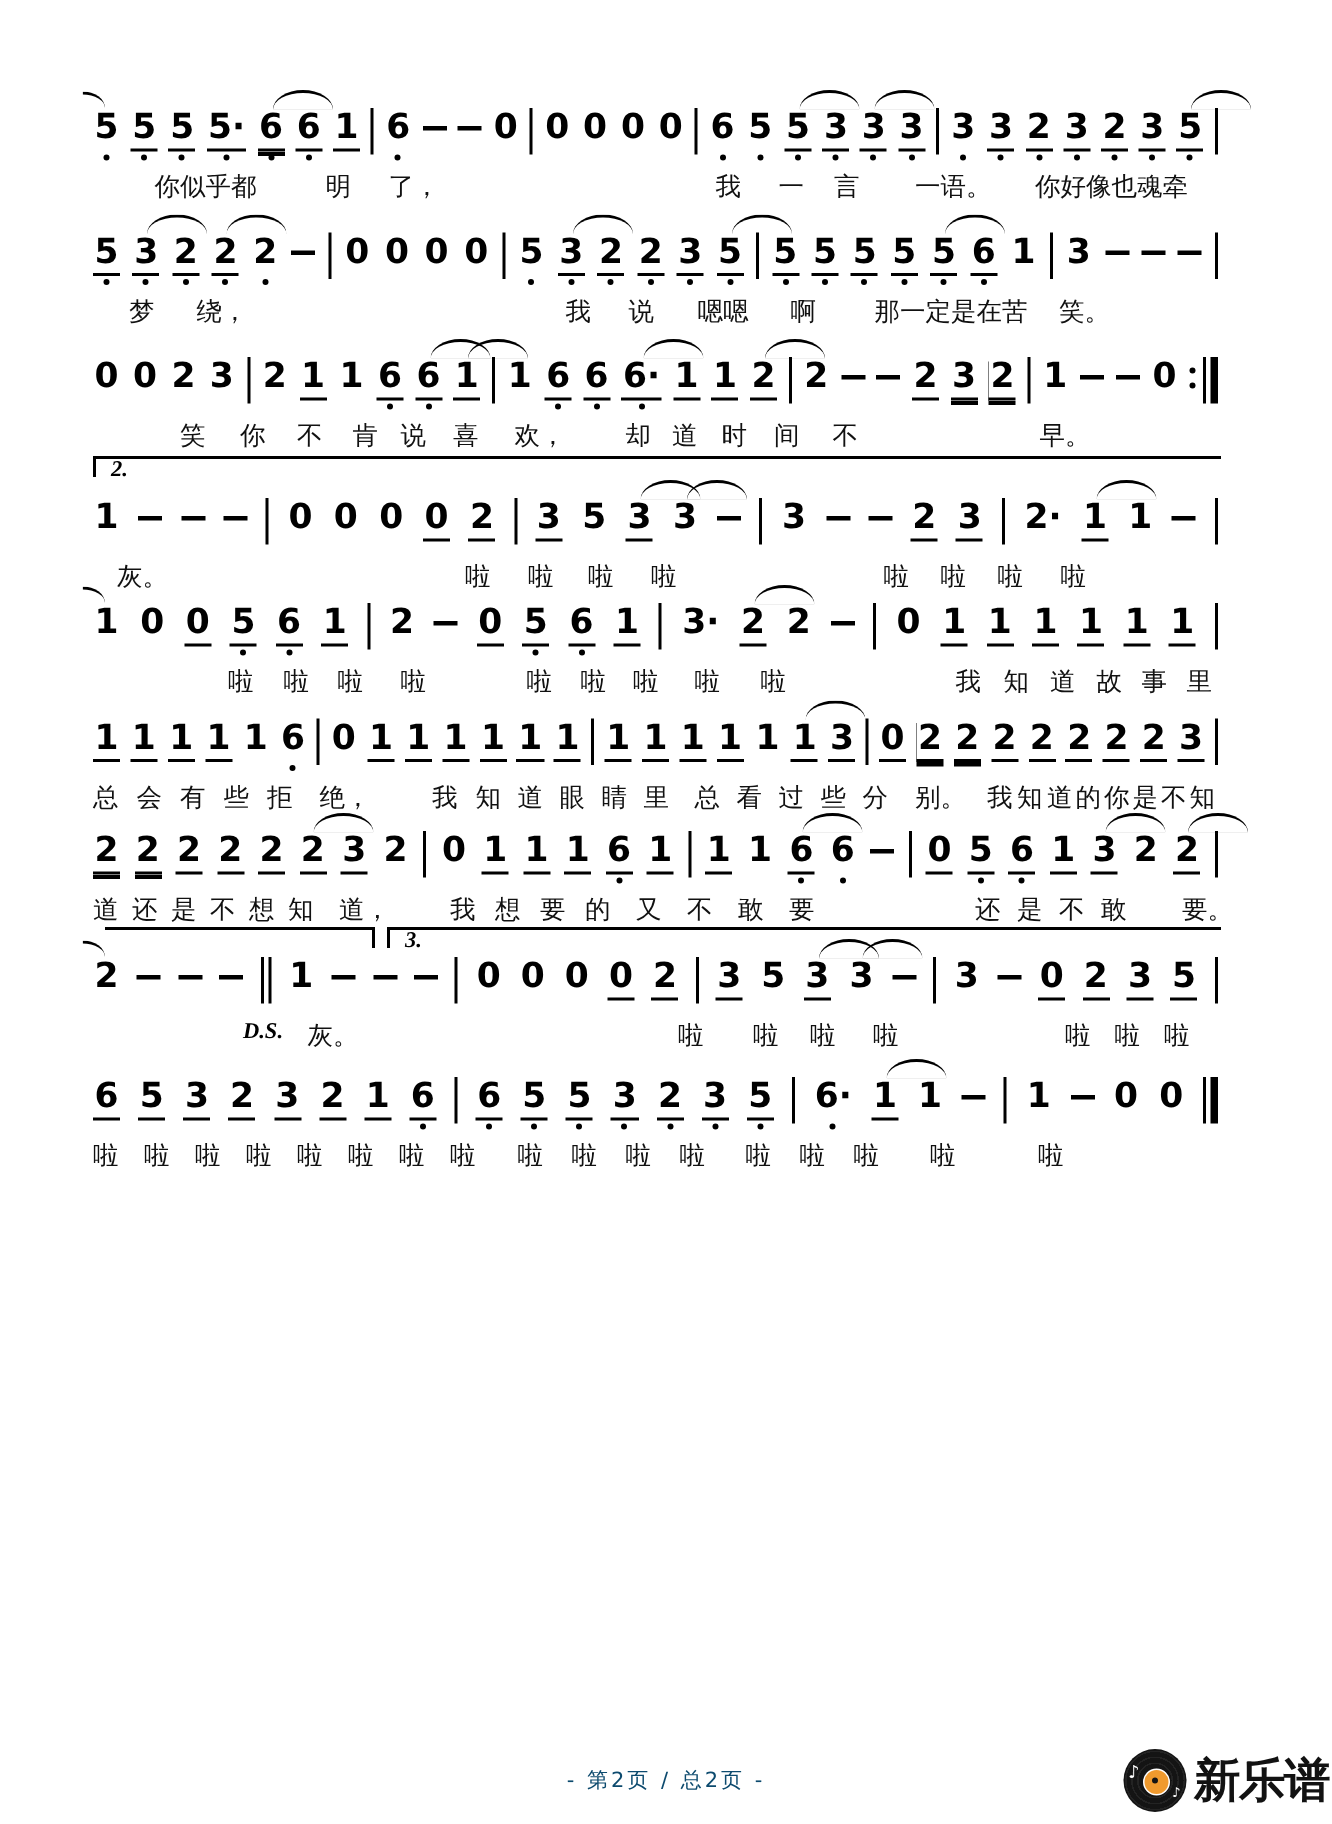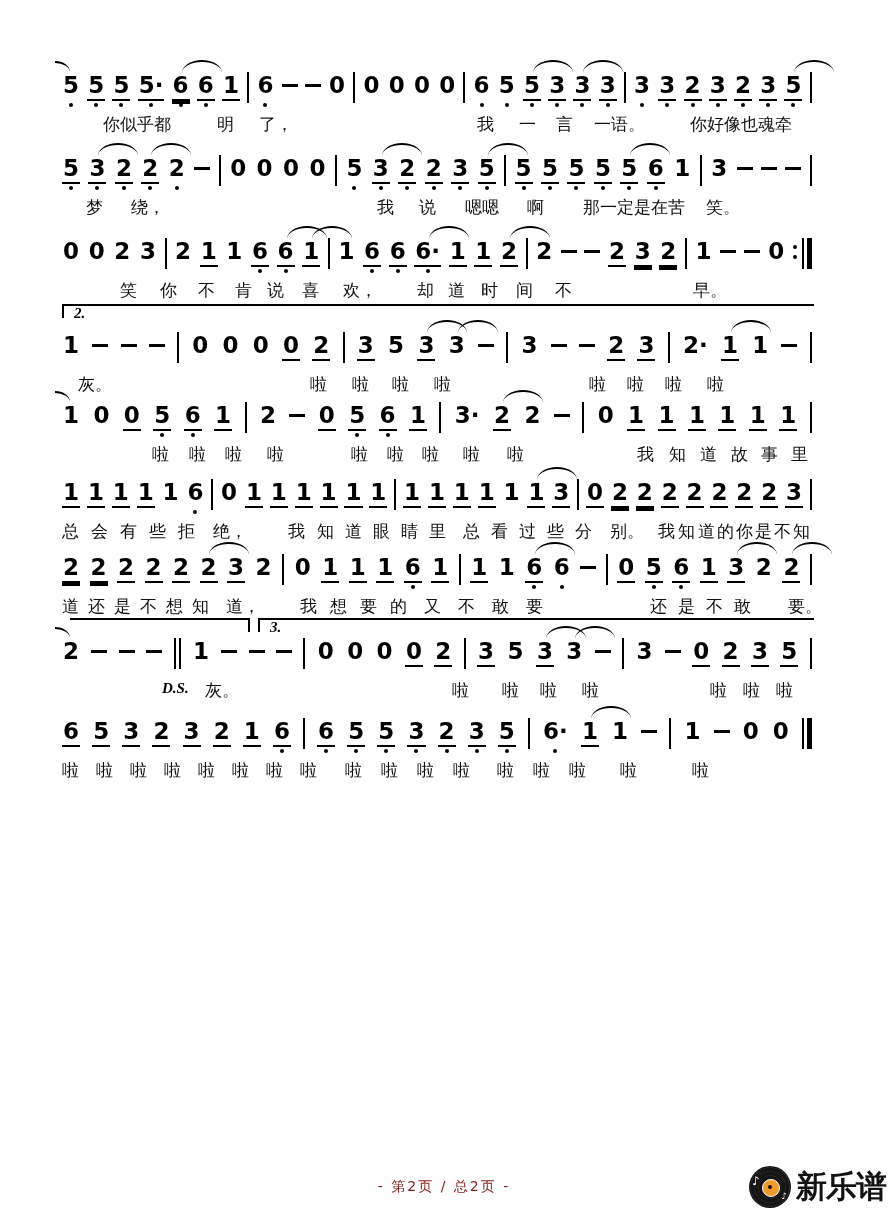--- a/index.html
+++ b/index.html
@@ -30,21 +30,21 @@
   .syll{position:absolute;top:0;font-family:"Liberation Serif",serif;font-size:17px;
     color:#111;white-space:pre;}
   .ds{position:absolute;top:1px;font-family:"Liberation Serif",serif;font-style:italic;
     font-weight:bold;font-size:15px;color:#000;}
   .bracket{position:absolute;height:12px;border-top:2px solid #000;}
   .bracket.tl{border-left:2px solid #000;}
   .bracket.tr{border-right:2px solid #000;}
   .volta{position:absolute;font-family:"Liberation Serif",serif;font-style:italic;
     font-weight:bold;font-size:15px;color:#000;}
   .footer-page{position:absolute;left:0;right:0;bottom:20px;text-align:center;
-    font-size:14px;color:#7f1d1d;letter-spacing:2px;}
+    font-size:14px;color:#0c4a6e;letter-spacing:2px;}
   .logo{position:absolute;right:2px;bottom:8px;display:flex;align-items:center;gap:5px;}
   .disc{width:42px;height:42px;border-radius:50%;position:relative;flex:0 0 auto;
     background:repeating-radial-gradient(circle at 50% 50%, #141414 0 3px, #232323 3px 4px);}
   .disc .label{position:absolute;left:50%;top:50%;width:16px;height:16px;margin:-8px 0 0 -8px;
     border-radius:50%;border:1px solid #fff;}
   .disc .hole{position:absolute;left:50%;top:50%;width:4px;height:4px;margin:-2px 0 0 -2px;
     border-radius:50%;background:#141414;}
   .disc .note-glyph{position:absolute;left:3px;top:9px;color:#fff;font-size:12px;line-height:12px;}
   .disc .note-glyph2{position:absolute;right:4px;bottom:7px;color:#fff;font-size:9px;line-height:9px;}
   .brand-text{font-size:31px;font-weight:bold;color:#121212;letter-spacing:-1px;
@@ -100,21 +100,21 @@
           <span class="bar"></span>
         </span>
       </div>
       <div class="lyrics">
         <span class="syll" style="left: 41px;">你似乎都</span>
         <span class="syll" style="left: 155px;">明</span>
         <span class="syll" style="left: 197px;">了，</span>
         <span class="syll" style="left: 415px;">我</span>
         <span class="syll" style="left: 457px;">一</span>
         <span class="syll" style="left: 494px;">言</span>
-        <span class="syll" style="left: 532px;">一语。</span>
+        <span class="syll" style="left: 548px;">一语。</span>
         <span class="syll" style="left: 628px;">你好像也魂牵</span>
       </div>
     </div>
     <div class="system" style="top: 155px;">
       <div class="notes-row">
         <span class="tok u1 dotb"><span class="num">5</span></span>
         <span class="tok u1 dotb arc"><span class="num">3</span></span>
         <span class="tok u1 dotb"><span class="num">2</span></span>
         <span class="tok u1 dotb arc"><span class="num">2</span></span>
         <span class="tok dotb"><span class="num">2</span></span>

